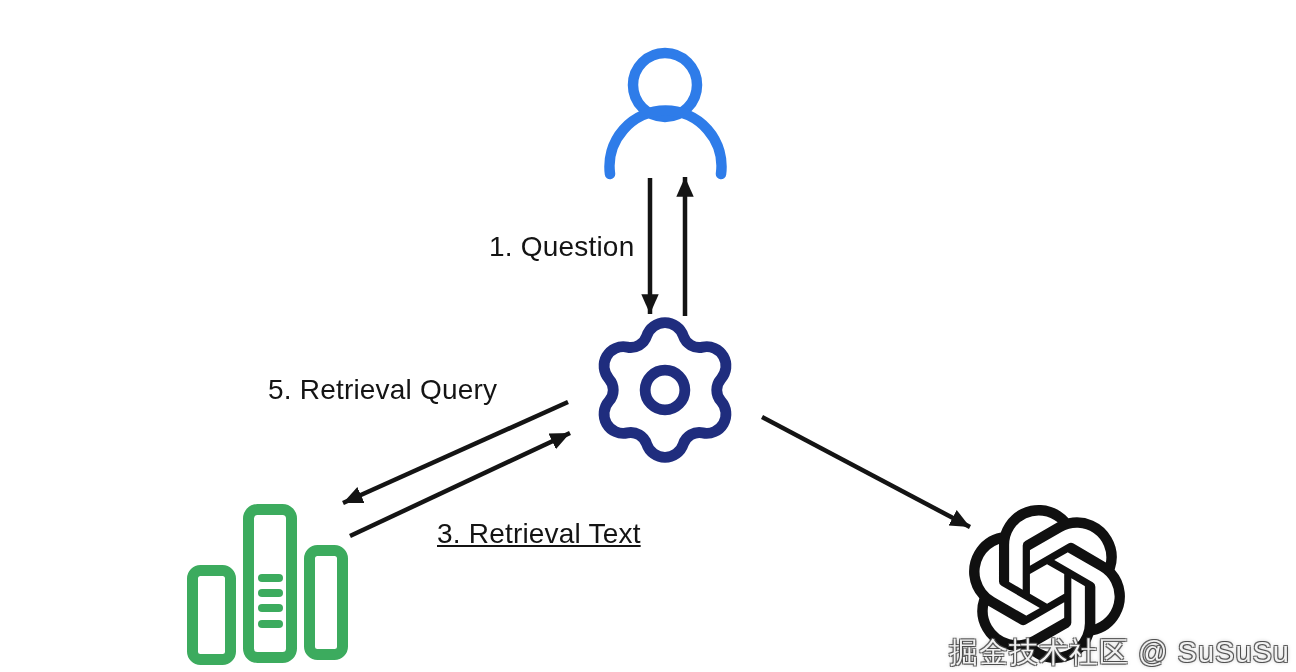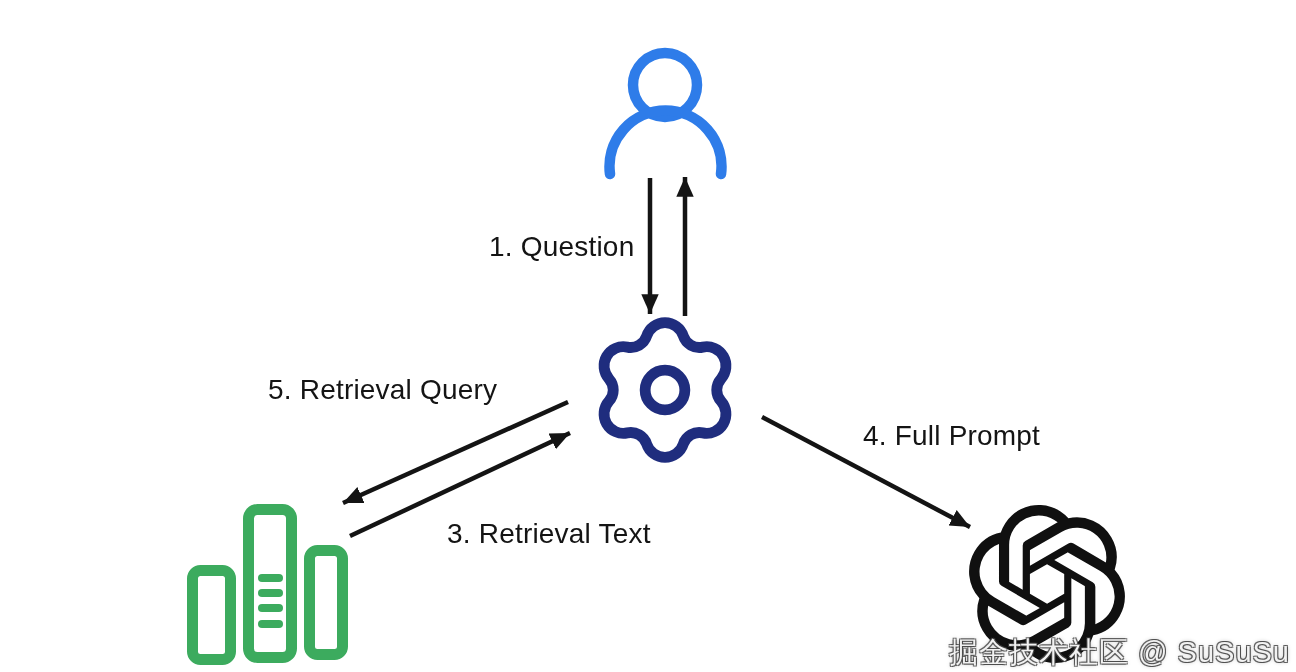--- a/index.html
+++ b/index.html
@@ -94,18 +94,17 @@
     </defs>
     <line x1="650" y1="178" x2="650" y2="314" marker-end="url(#ah)"></line>
     <line x1="685" y1="316" x2="685" y2="177" marker-end="url(#ah)"></line>
     <line x1="568" y1="402" x2="343" y2="503" marker-end="url(#ah)"></line>
     <line x1="350" y1="536" x2="570" y2="433" marker-end="url(#ah)"></line>
     <line x1="762" y1="417" x2="970" y2="527" marker-end="url(#ah)"></line>
   </svg>
 
   <div class="edge-label" style="left:489px;top:232px;">1. Question</div>
   <div class="edge-label" style="left:268px;top:375px;">5. Retrieval Query</div>
-  <div class="edge-label" style="left:447px;top:519px;">3. Retrieval Text</div>
-  <div class="edge-label" style="left:863px;top:421px;">4. Full Prompt</div>
+  <div class="edge-label" style="left:437px;top:519px;text-decoration:underline;">3. Retrieval Text</div>
 
   <div id="watermark">掘金技术社区 @ SuSuSu</div>
 
 </div>
 
 </body></html>

